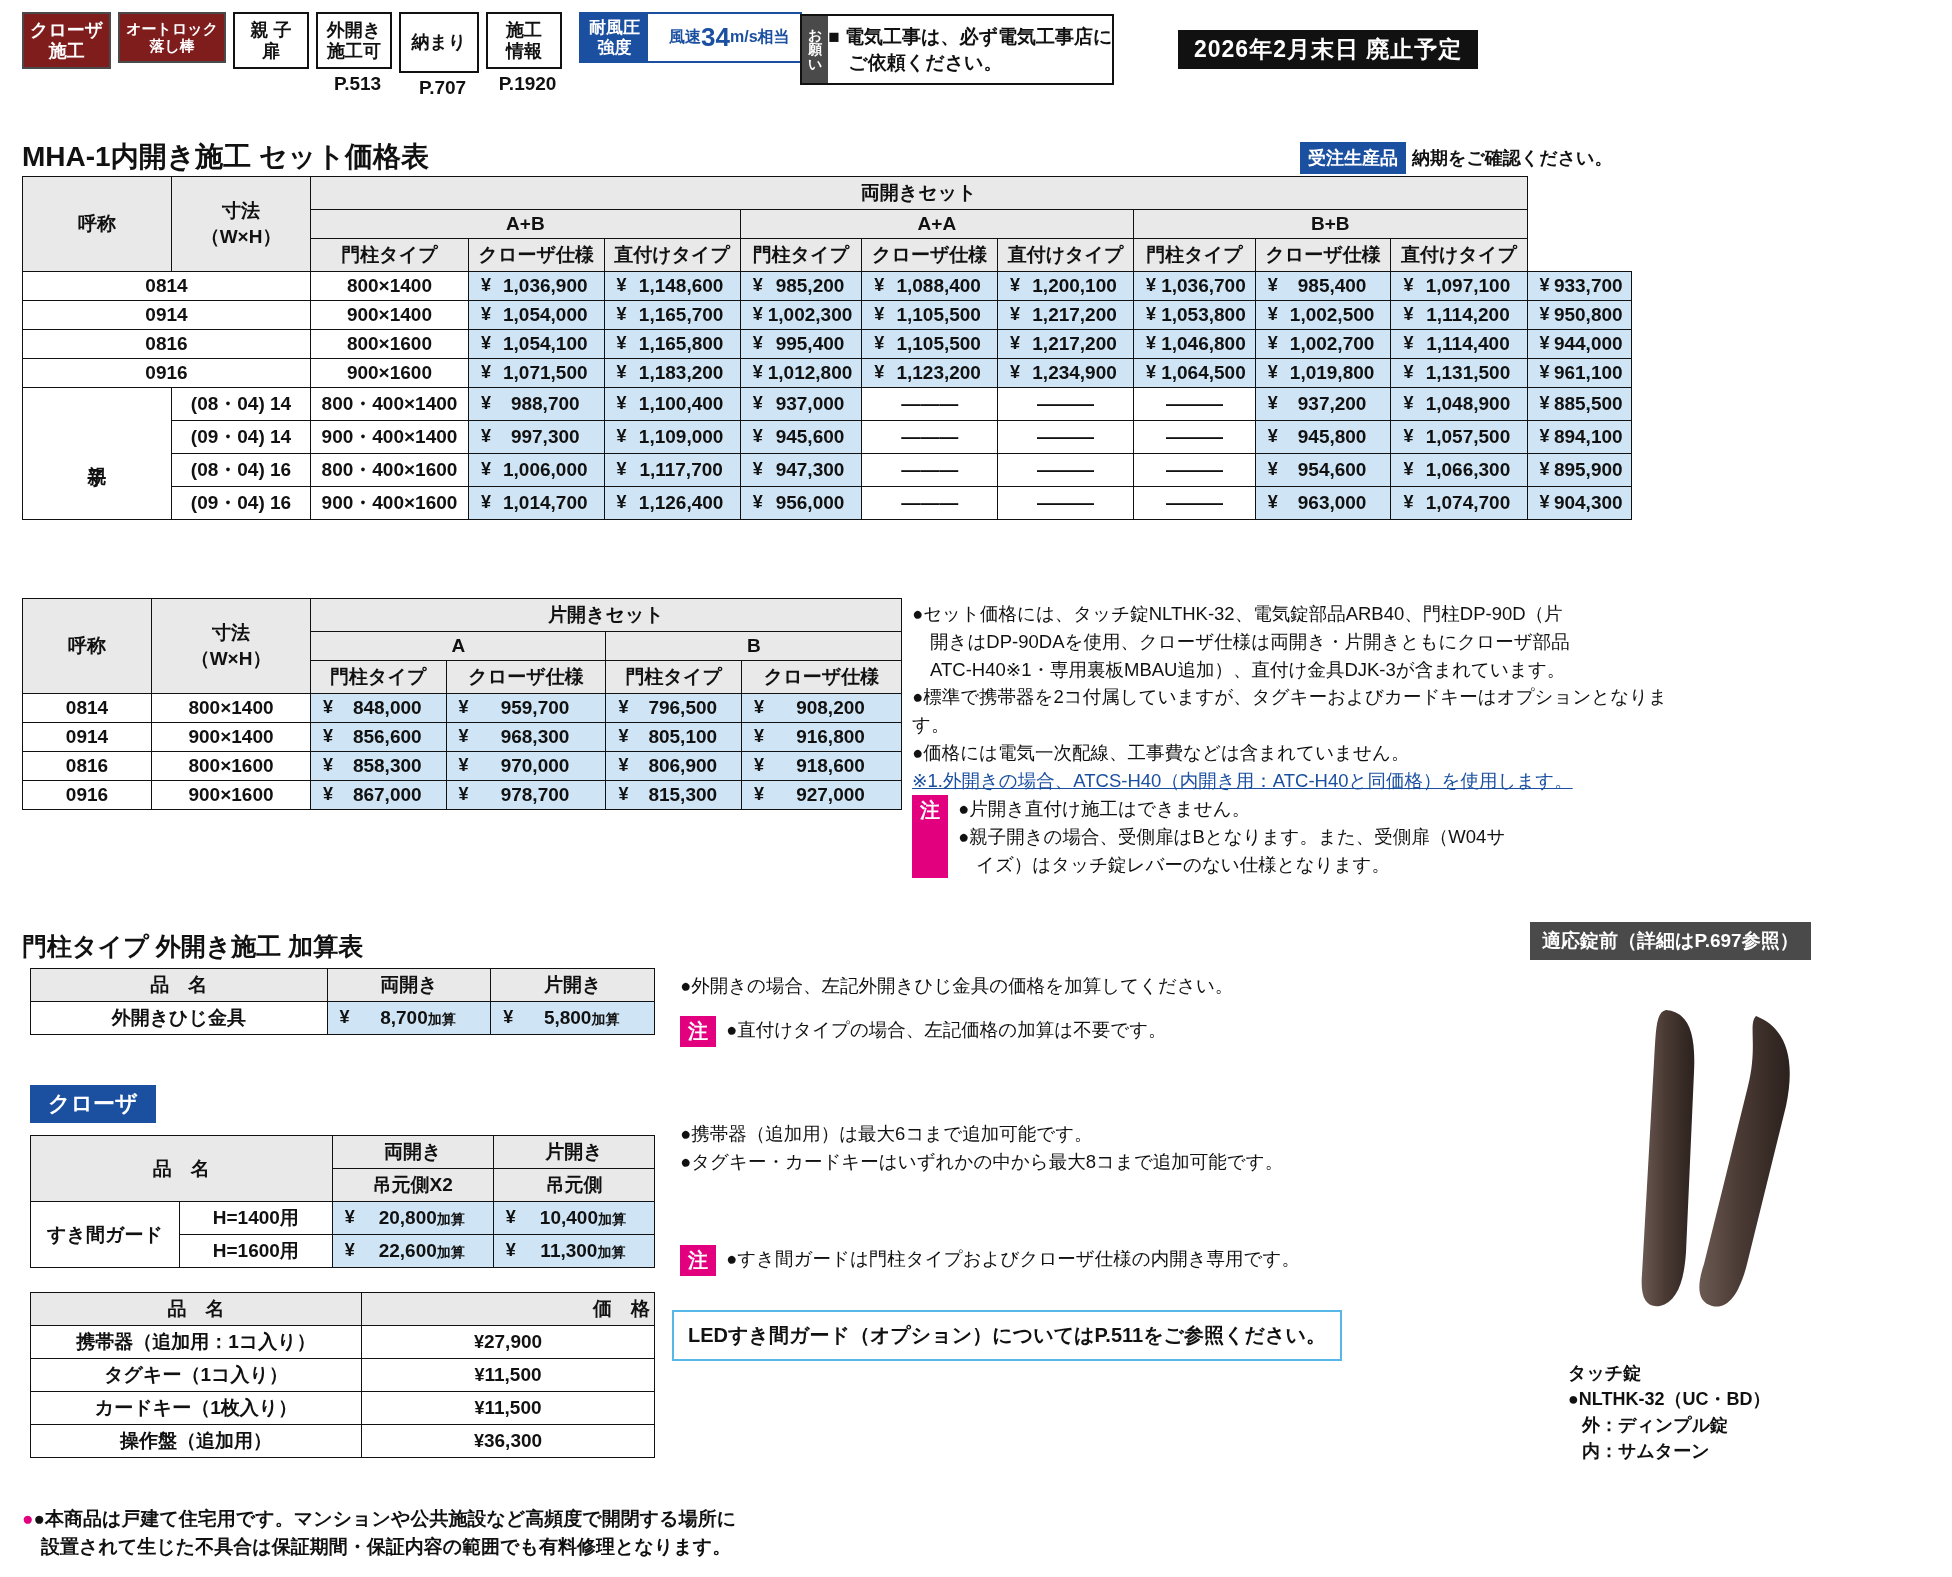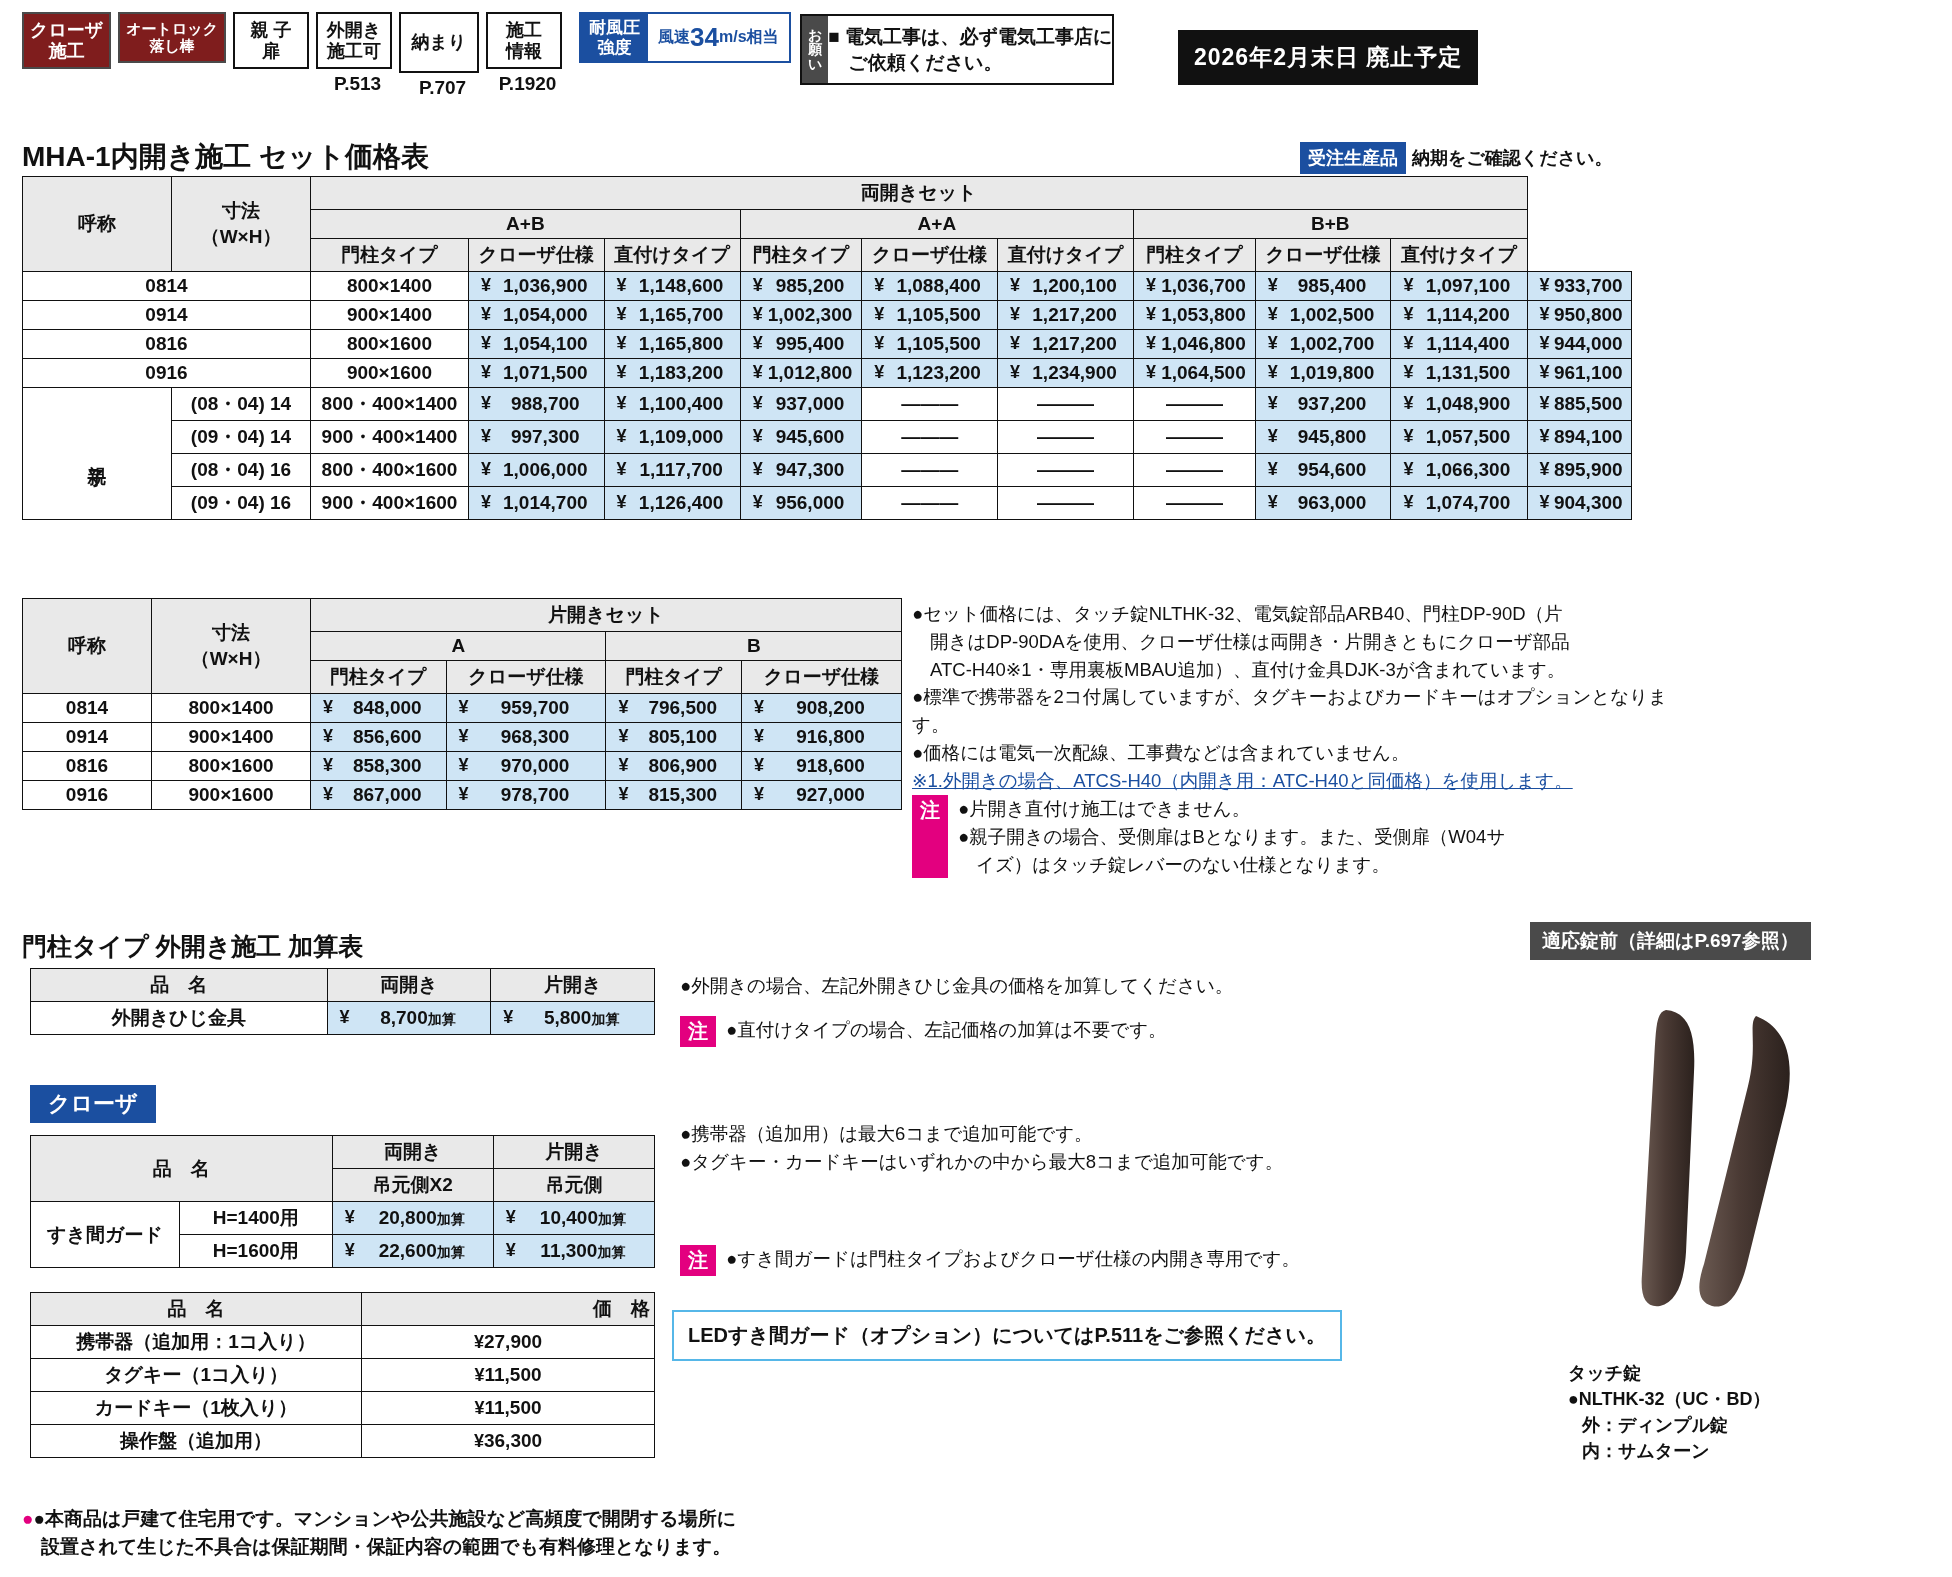--- a/index.html
+++ b/index.html
@@ -28,38 +28,38 @@
 
   .windbox{
     border:2px solid #1b4fa0;display:flex;align-items:stretch;margin-left:10px;background:#fff;
   }
   .windbox .lbl{
     background:#1b4fa0;color:#fff;font-weight:bold;font-size:17px;
     display:flex;flex-direction:column;justify-content:center;align-items:center;
     padding:4px 8px;line-height:1.15;
   }
   .windbox .val{
-    display:flex;align-items:center;padding:4px 10px;font-size:16px;font-weight:bold;color:#1b4fa0;
+    display:flex;align-items:center;padding:4px 10px;font-size:16px;font-weight:bold;color:#1b4fa0;margin-left:11px;
   }
   .windbox .val b{font-size:26px;}
 
   .pleasebox{
     position:absolute;left:800px;top:14px;display:flex;align-items:stretch;
     border:2px solid #111;background:#fff;
   }
   .pleasebox .lbl{
     background:#4a4a4a;color:#fff;font-size:14px;font-weight:bold;
     display:flex;flex-direction:column;justify-content:center;align-items:center;
     padding:4px 6px;line-height:1.05;
   }
   .pleasebox .txt{padding:8px 0;font-size:19px;line-height:1.35;font-weight:bold;}
 
   .discont{
     position:absolute;left:1178px;top:30px;background:#111;color:#fff;
-    font-size:23px;font-weight:bold;padding:12px 16px;letter-spacing:1px;
+    font-size:23px;font-weight:bold;padding:4px 16px;letter-spacing:1px;
   }
 
   
   .h-title{position:absolute;font-size:28px;font-weight:bold;}
   .order-made{
     position:absolute;display:flex;align-items:center;font-size:18px;font-weight:bold;
   }
   .order-made .bk{background:#1b4fa0;color:#fff;padding:4px 8px;margin-right:6px;}
 
   

